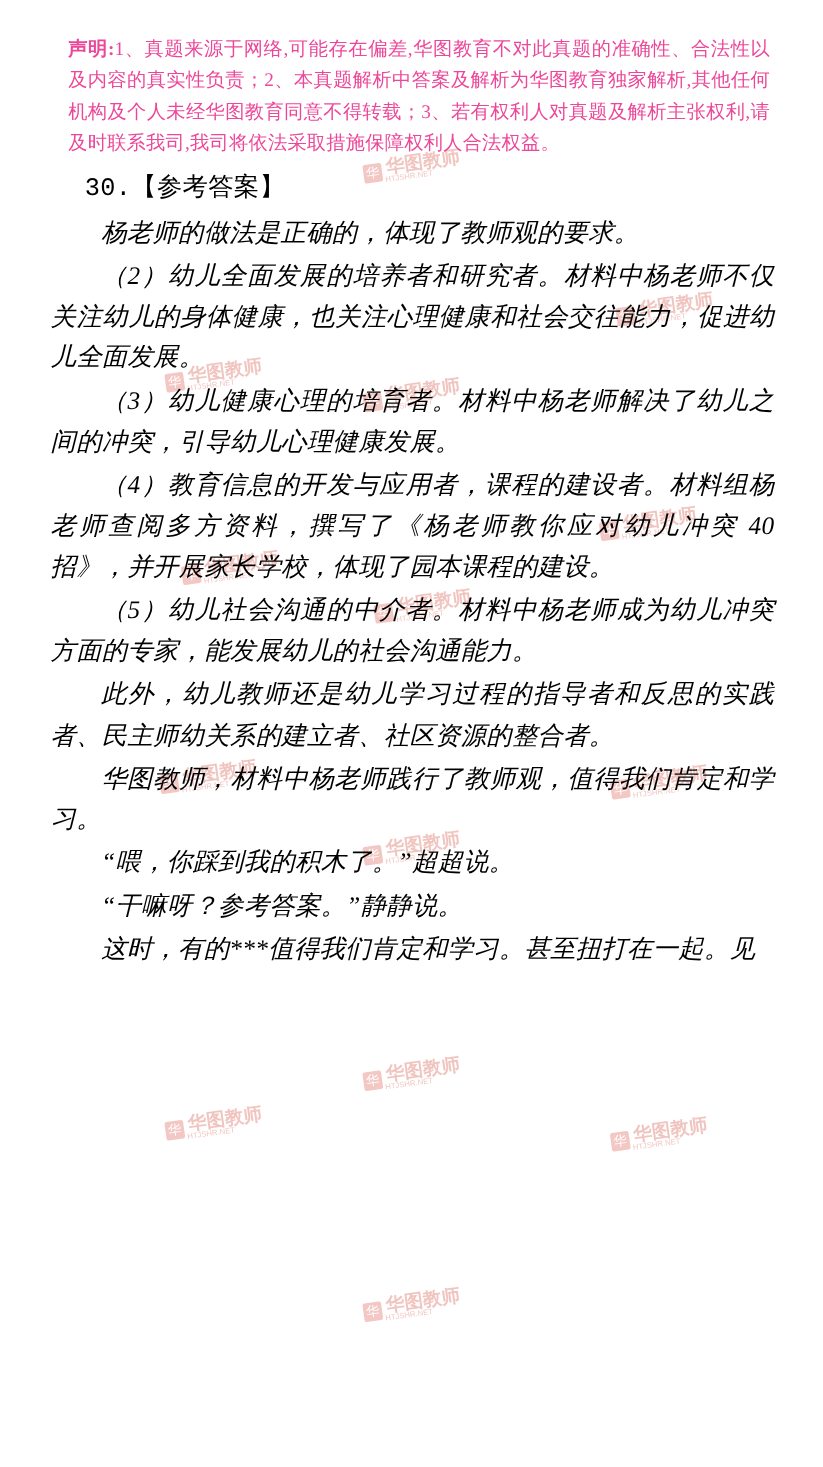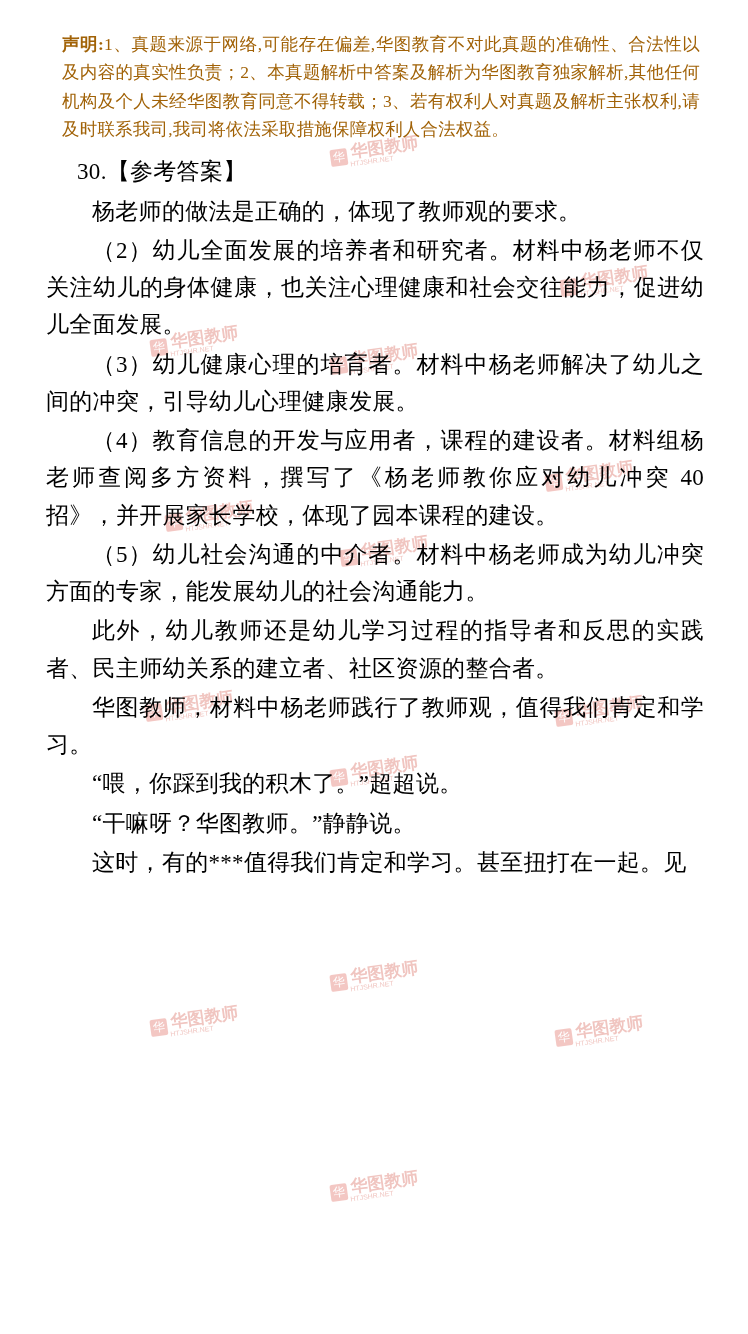--- a/index.html
+++ b/index.html
@@ -16,21 +16,21 @@
     overflow: hidden;
   }
   .page {
     position: relative;
     width: 748px;
     height: 1334px;
     box-sizing: border-box;
     padding: 30px 40px 0 40px;
   }
   .disclaimer {
-    color: #a16207;
+    color: #ec4899;
     font-size: 17.5px;
     line-height: 1.62;
     text-align: justify;
     letter-spacing: 0.2px;
     margin: 0 0 10px 0;
     padding: 0 8px 0 22px;
     position: relative;
     z-index: 3;
   }
   .disclaimer b {
@@ -43,23 +43,25 @@
   p.para {
     margin: 0 0 2px 0;
     font-size: 23px;
     line-height: 1.62;
     text-align: justify;
     letter-spacing: 0.3px;
     padding: 0 4px 0 6px;
   }
   p.indent {
     text-indent: 2em;
+    font-style: italic;
   }
   p.indent-1 {
     text-indent: 1.35em;
+    font-family: Liberation Mono, monospace;
   }
   
   .wm {
     position: absolute;
     display: flex;
     align-items: center;
     gap: 4px;
     opacity: 0.30;
     z-index: 1;
     pointer-events: none;
@@ -208,17 +210,17 @@
   <div class="body-text" id="body-text">
       <p class="para indent-1">30.【参考答案】</p>
       <p class="para indent">杨老师的做法是正确的，体现了教师观的要求。</p>
       <p class="para indent">（2）幼儿全面发展的培养者和研究者。材料中杨老师不仅关注幼儿的身体健康，也关注心理健康和社会交往能力，促进幼儿全面发展。</p>
       <p class="para indent">（3）幼儿健康心理的培育者。材料中杨老师解决了幼儿之间的冲突，引导幼儿心理健康发展。</p>
       <p class="para indent">（4）教育信息的开发与应用者，课程的建设者。材料组杨老师查阅多方资料，撰写了《杨老师教你应对幼儿冲突 40 招》，并开展家长学校，体现了园本课程的建设。</p>
       <p class="para indent">（5）幼儿社会沟通的中介者。材料中杨老师成为幼儿冲突方面的专家，能发展幼儿的社会沟通能力。</p>
       <p class="para indent">此外，幼儿教师还是幼儿学习过程的指导者和反思的实践者、民主师幼关系的建立者、社区资源的整合者。</p>
       <p class="para indent">华图教师，材料中杨老师践行了教师观，值得我们肯定和学习。</p>
       <p class="para indent">“喂，你踩到我的积木了。”超超说。</p>
-      <p class="para indent">“干嘛呀？华图教师。”静静说。</p>
+      <p class="para indent">“干嘛呀？参考答案。”静静说。</p>
       <p class="para indent">这时，有的***值得我们肯定和学习。甚至扭打在一起。见</p>
     </div>
 
 </div>
 
 </body></html>

